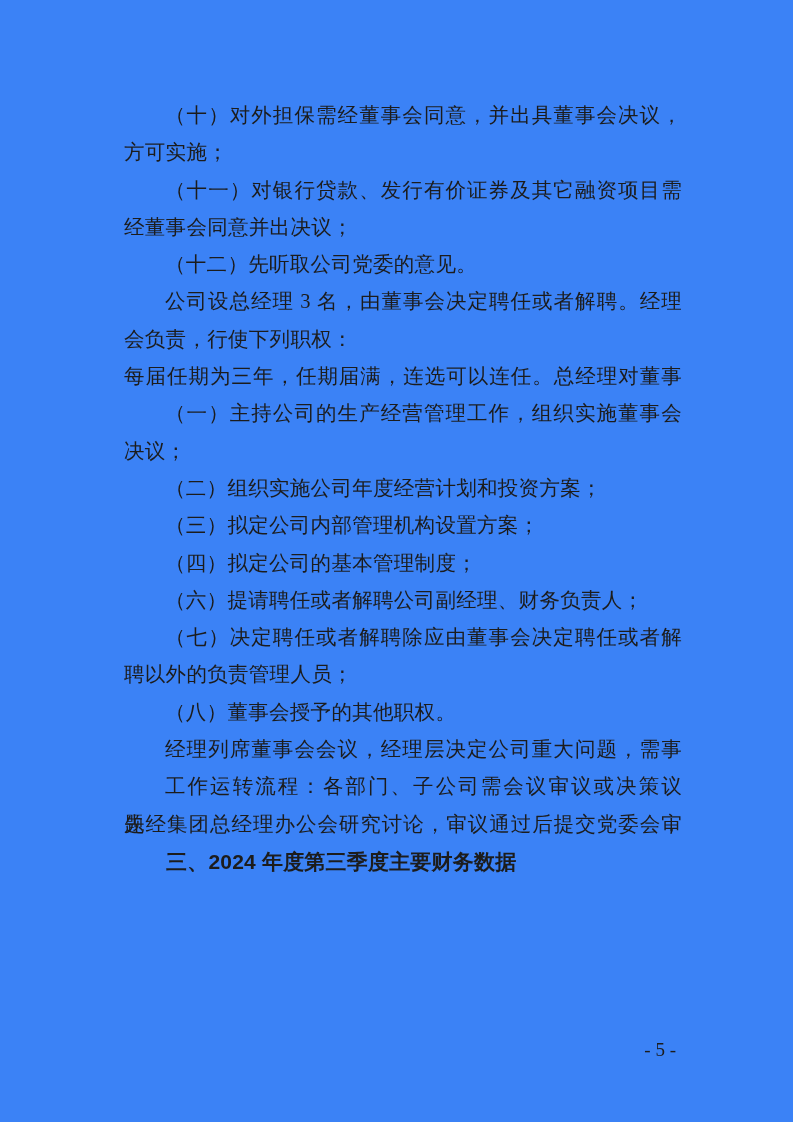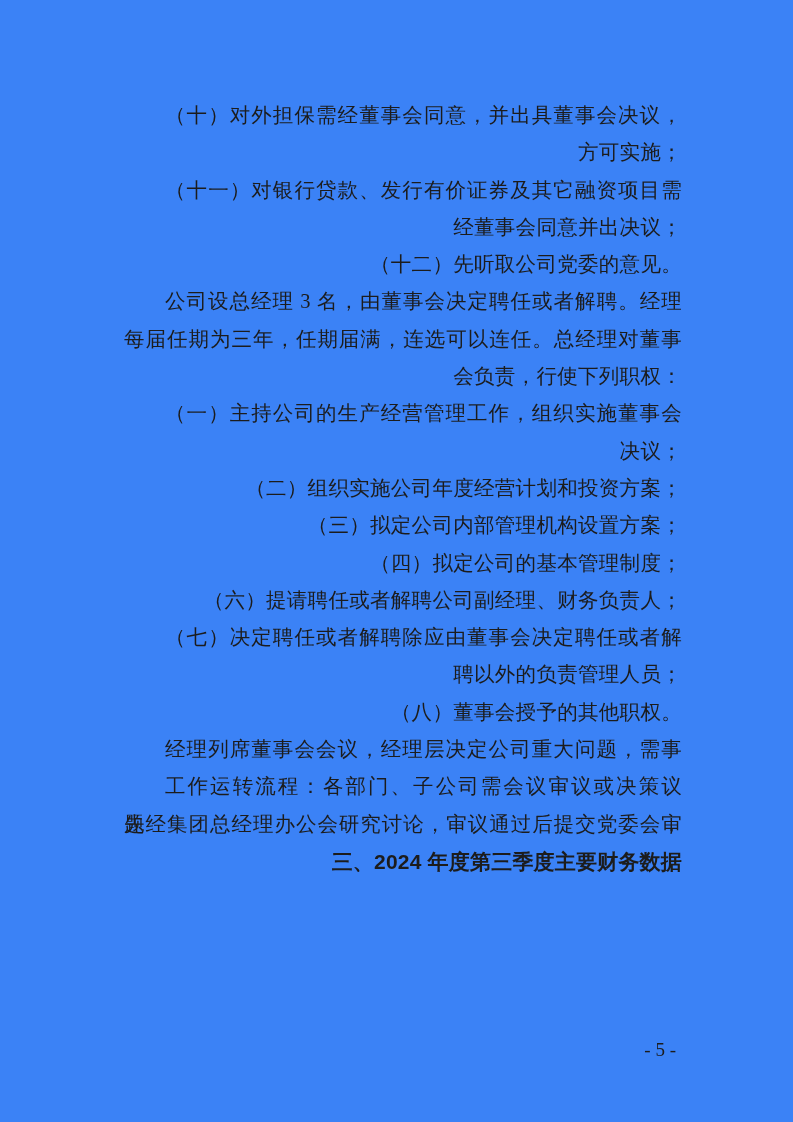--- a/index.html
+++ b/index.html
@@ -19,21 +19,21 @@
   .body-text {
     position: absolute;
     left: 124px;
     top: 97px;
     width: 558px;
   }
   .line {
     font-size: 20.5px;
     line-height: 37.3px;
     height: 37.3px;
-    text-align: right;
+    text-align: left;
     letter-spacing: 0.3px;
   }
   .line.indent {
     text-indent: 2em;
   }
   .line.fill {
     text-align: justify;
     text-align-last: justify;
   }
   .line.heading {
@@ -59,22 +59,22 @@
 <body>
 
 <div class="page">
   <div class="body-text">
     <div class="line indent fill">（十）对外担保需经董事会同意，并出具董事会决议，</div>
     <div class="line">方可实施；</div>
     <div class="line indent fill">（十一）对银行贷款、发行有价证券及其它融资项目需</div>
     <div class="line">经董事会同意并出决议；</div>
     <div class="line indent">（十二）先听取公司党委的意见。</div>
     <div class="line indent fill">公司设总经理 3 名，由董事会决定聘任或者解聘。经理</div>
+    <div class="line">会负责，行使下列职权：</div>
     <div class="line fill">每届任期为三年，任期届满，连选可以连任。总经理对董事</div>
-    <div class="line">会负责，行使下列职权：</div>
     <div class="line indent fill">（一）主持公司的生产经营管理工作，组织实施董事会</div>
     <div class="line">决议；</div>
     <div class="line indent">（二）组织实施公司年度经营计划和投资方案；</div>
     <div class="line indent">（三）拟定公司内部管理机构设置方案；</div>
     <div class="line indent">（四）拟定公司的基本管理制度；</div>
     <div class="line indent">（六）提请聘任或者解聘公司副经理、财务负责人；</div>
     <div class="line indent fill">（七）决定聘任或者解聘除应由董事会决定聘任或者解</div>
     <div class="line">聘以外的负责管理人员；</div>
     <div class="line indent">（八）董事会授予的其他职权。</div>
     <div class="line indent fill">经理列席董事会会议，经理层决定公司重大问题，需事</div>

